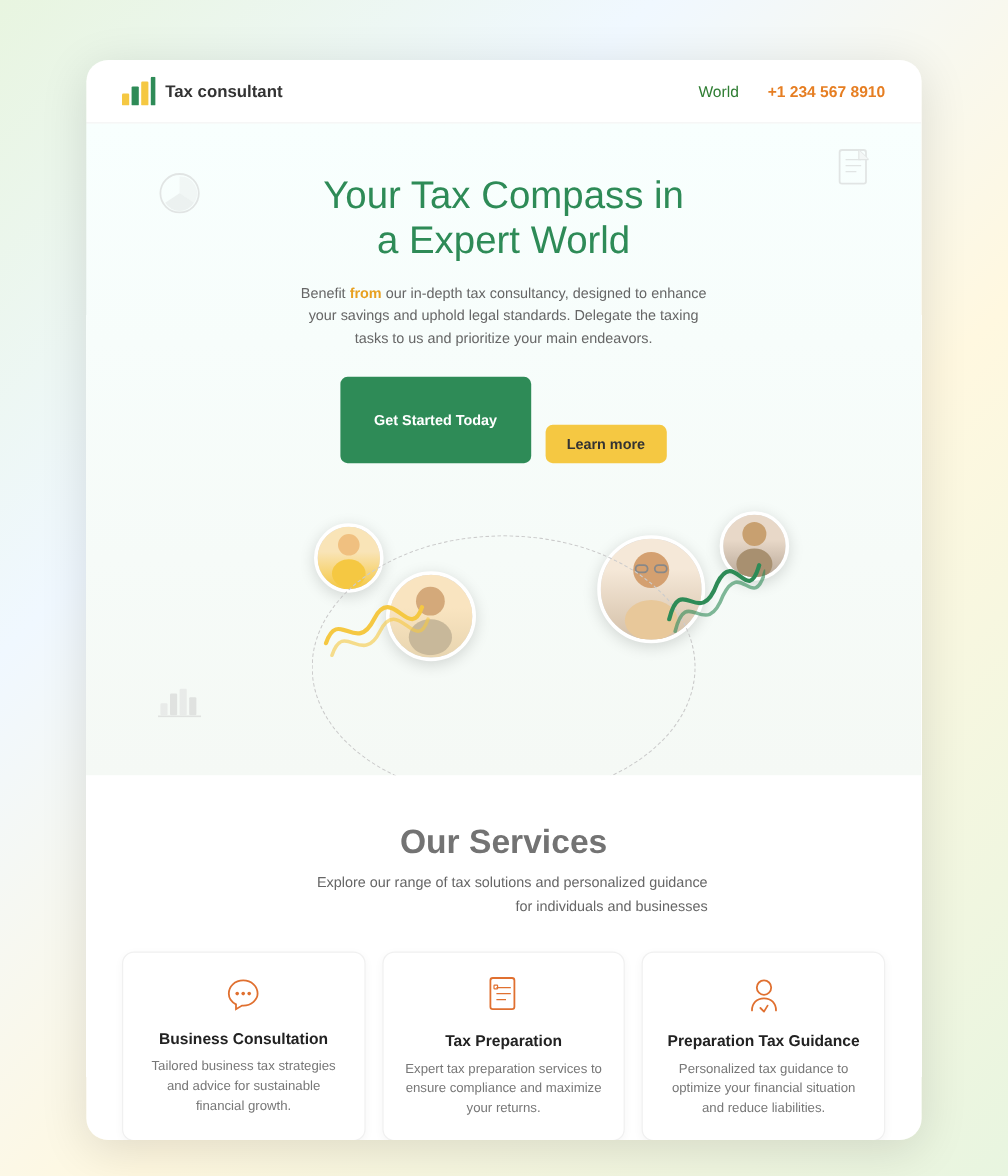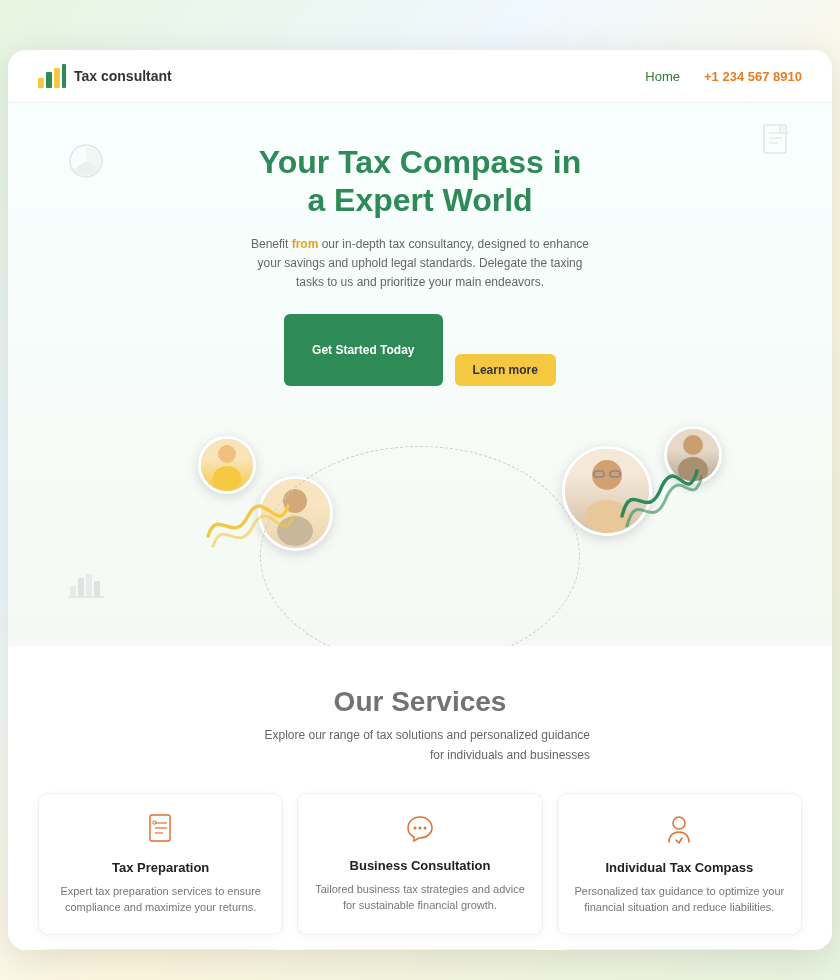--- a/index.html
+++ b/index.html
@@ -4,21 +4,21 @@
   <style>
     * { margin: 0; padding: 0; box-sizing: border-box; }
     body {
       width: 840px;
       height: 980px;
       background: linear-gradient(135deg, #e8f5e0 0%, #f0f8ff 30%, #fff8e0 60%, #e8f5e0 100%);
       font-family: 'Segoe UI', Arial, sans-serif;
       overflow: hidden;
     }
     .page-wrapper {
-      width: 824px;
+      width: 696px;
       margin: 50px auto 0;
       background: #fff;
       border-radius: 18px;
       box-shadow: 0 8px 40px rgba(0,0,0,0.12);
       overflow: hidden;
       height: 900px;
       overflow-y: auto;
     }
     
     .navbar {
@@ -66,21 +66,21 @@
     .hero {
       padding: 40px 30px 30px;
       text-align: center;
       background: linear-gradient(180deg, #f8fffe 0%, #f5f9f5 100%);
       position: relative;
       overflow: hidden;
       min-height: 370px;
     }
     .hero-title {
       font-size: 32px;
-      font-weight: 700;
+      font-weight: 400;
       color: #111;
       line-height: 1.2;
       margin-bottom: 14px;
     }
     .hero-title span { color: #2e8b57; }
     .hero-subtitle {
       font-size: 12px;
       color: #666;
       max-width: 350px;
       margin: 15px auto 22px;
@@ -239,21 +239,21 @@
         <svg width="28" height="24" viewBox="0 0 28 24" fill="none">
           <rect x="0" y="14" width="6" height="10" rx="1" fill="#f5c842"></rect>
           <rect x="8" y="8" width="6" height="16" rx="1" fill="#2e8b57"></rect>
           <rect x="16" y="4" width="6" height="20" rx="1" fill="#f5c842"></rect>
           <rect x="24" y="0" width="4" height="24" rx="1" fill="#2e8b57"></rect>
         </svg>
       </div>
       <span class="logo-text">Tax consultant</span>
     </div>
     <div class="nav-right">
-      <a class="nav-home">Home</a>
+      <a class="nav-home">World</a>
       <span class="nav-phone">+1 234 567 8910</span>
     </div>
   </nav>
 
   <section class="hero">
 
     <div class="deco-icon deco-left-top">
       <svg width="36" height="36" viewBox="0 0 36 36" fill="none">
         <circle cx="18" cy="18" r="16" stroke="#ccc" stroke-width="1.5" fill="none"></circle>
         <path d="M18 18 L18 4 A14 14 0 0 1 30 26 Z" fill="#ddd" opacity="0.5"></path>
@@ -346,54 +346,54 @@
     </div>
   </section>
 
   <section class="services-section">
     <h2 class="section-title">Our Services</h2>
     <p class="section-subtitle">Explore our range of tax solutions and personalized guidance for individuals and businesses</p>
     <div class="services-grid">
 
       <div class="service-card">
         <div class="service-icon">
+          <svg width="30" height="30" viewBox="0 0 30 30" fill="none">
+            <path d="M15 3 C8 3 3 8 3 14 C3 18 5 21 9 23 L9 27 L14 24 C14.5 24 15 24 15 24 C22 24 27 19 27 14 C27 8 22 3 15 3 Z" stroke="#e07030" stroke-width="1.5" fill="none"></path>
+            <circle cx="10" cy="14" r="1.5" fill="#e07030"></circle>
+            <circle cx="15" cy="14" r="1.5" fill="#e07030"></circle>
+            <circle cx="20" cy="14" r="1.5" fill="#e07030"></circle>
+          </svg>
+        </div>
+        <div class="service-name">Business Consultation</div>
+        <div class="service-desc">Tailored business tax strategies and advice for sustainable financial growth.</div>
+      </div>
+
+      <div class="service-card">
+        <div class="service-icon">
           <svg width="28" height="32" viewBox="0 0 28 32" fill="none">
             <rect x="3" y="1" width="20" height="26" rx="2" stroke="#e07030" stroke-width="1.5" fill="none"></rect>
             <line x1="8" y1="9" x2="20" y2="9" stroke="#e07030" stroke-width="1.2"></line>
             <line x1="8" y1="14" x2="20" y2="14" stroke="#e07030" stroke-width="1.2"></line>
             <line x1="8" y1="19" x2="16" y2="19" stroke="#e07030" stroke-width="1.2"></line>
             <rect x="6" y="7" width="3" height="3" rx="0.5" stroke="#e07030" stroke-width="1" fill="none"></rect>
           </svg>
         </div>
         <div class="service-name">Tax Preparation</div>
         <div class="service-desc">Expert tax preparation services to ensure compliance and maximize your returns.</div>
       </div>
 
       <div class="service-card">
         <div class="service-icon">
-          <svg width="30" height="30" viewBox="0 0 30 30" fill="none">
-            <path d="M15 3 C8 3 3 8 3 14 C3 18 5 21 9 23 L9 27 L14 24 C14.5 24 15 24 15 24 C22 24 27 19 27 14 C27 8 22 3 15 3 Z" stroke="#e07030" stroke-width="1.5" fill="none"></path>
-            <circle cx="10" cy="14" r="1.5" fill="#e07030"></circle>
-            <circle cx="15" cy="14" r="1.5" fill="#e07030"></circle>
-            <circle cx="20" cy="14" r="1.5" fill="#e07030"></circle>
-          </svg>
-        </div>
-        <div class="service-name">Business Consultation</div>
-        <div class="service-desc">Tailored business tax strategies and advice for sustainable financial growth.</div>
-      </div>
-
-      <div class="service-card">
-        <div class="service-icon">
           <svg width="26" height="32" viewBox="0 0 26 32" fill="none">
             <circle cx="13" cy="9" r="6" stroke="#e07030" stroke-width="1.5" fill="none"></circle>
             <path d="M3 28 C3 22 7 18 13 18 C19 18 23 22 23 28" stroke="#e07030" stroke-width="1.5" fill="none" stroke-linecap="round"></path>
             <path d="M10 26 L13 29 L16 24" stroke="#e07030" stroke-width="1.5" fill="none" stroke-linecap="round" stroke-linejoin="round"></path>
           </svg>
         </div>
-        <div class="service-name">Individual Tax Compass</div>
+        <div class="service-name">Preparation Tax Guidance</div>
         <div class="service-desc">Personalized tax guidance to optimize your financial situation and reduce liabilities.</div>
       </div>
 
       <div class="service-card">
         <div class="service-icon">
           <svg width="32" height="28" viewBox="0 0 32 28" fill="none">
             <rect x="4" y="6" width="24" height="18" rx="1.5" stroke="#e07030" stroke-width="1.5" fill="none"></rect>
             <rect x="7" y="2" width="18" height="16" rx="1.5" stroke="#e07030" stroke-width="1.5" fill="none"></rect>
             <rect x="10" y="5" width="12" height="14" rx="1.5" stroke="#e07030" stroke-width="1.5" fill="none"></rect>
             <line x1="12" y1="11" x2="20" y2="11" stroke="#e07030" stroke-width="1.1"></line>

